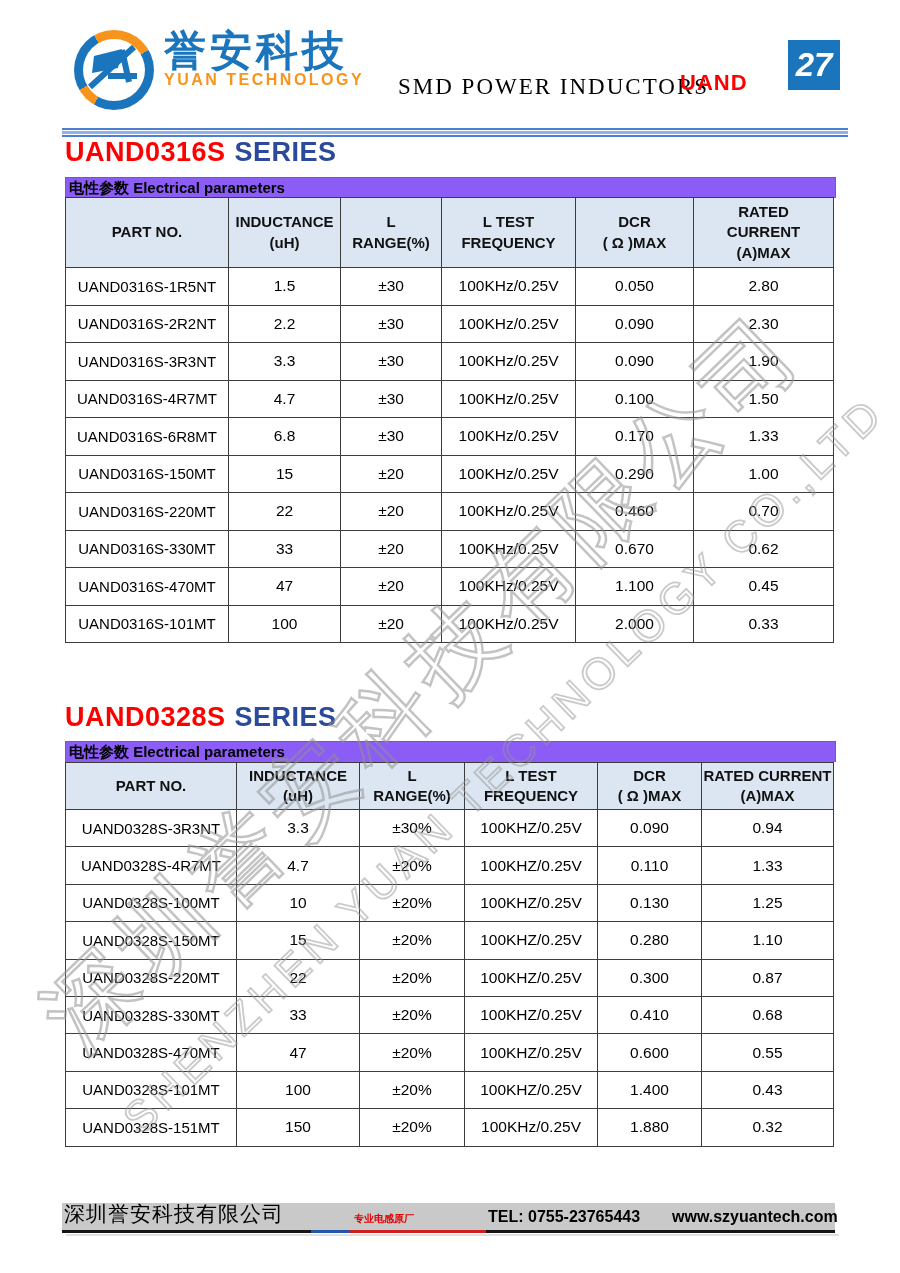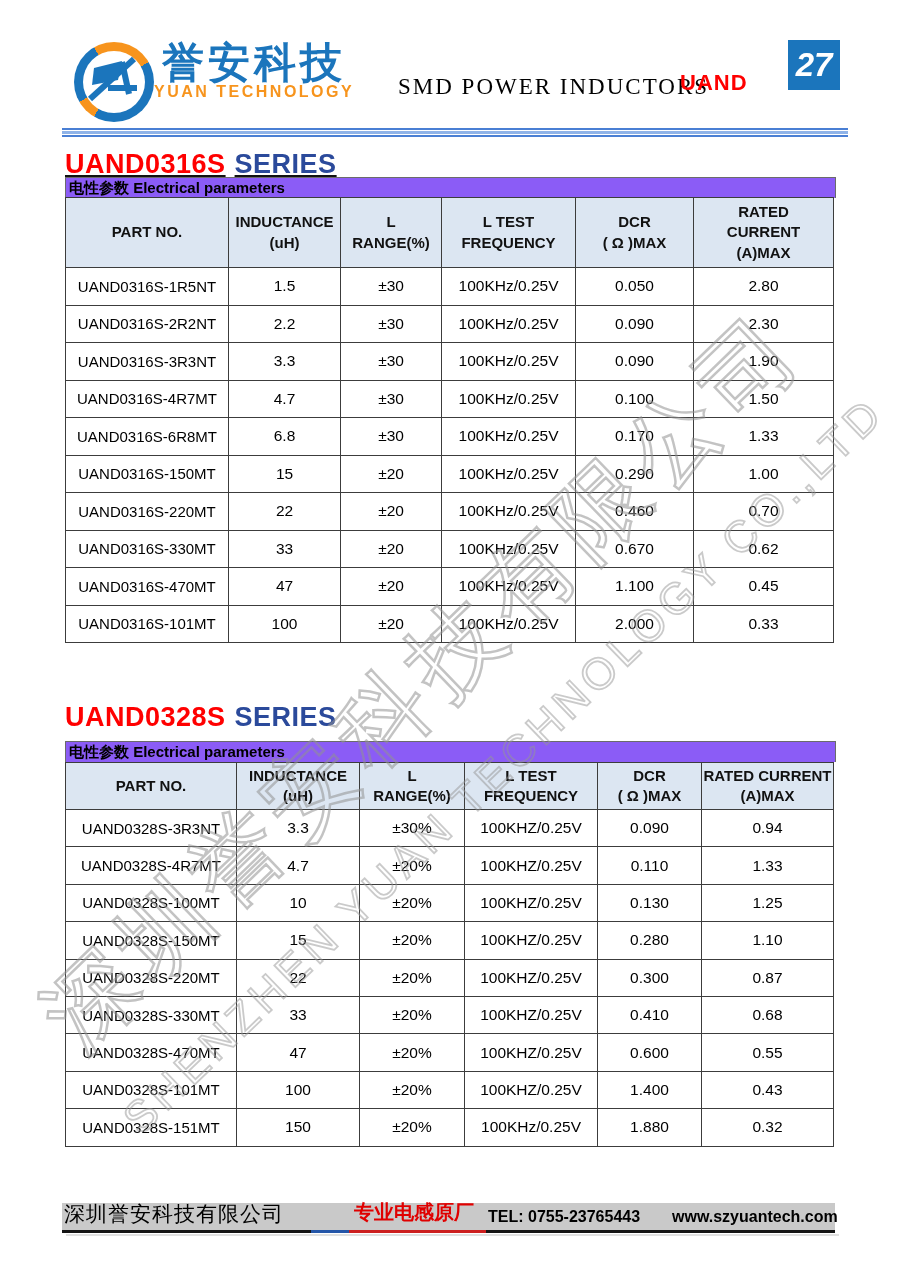--- a/index.html
+++ b/index.html
@@ -1,39 +1,39 @@
 <!DOCTYPE html>
 <html><head>
 <meta charset="utf-8">
 <style>
   html,body{margin:0;padding:0;background:#ffffff;}
   body{width:900px;height:1273px;position:relative;font-family:"Liberation Sans",sans-serif;color:#111;}
   .page{position:absolute;inset:0;overflow:hidden;background:#fff;}
 
   
-  .logo-wrap{position:absolute;left:74px;top:42px;display:flex;align-items:flex-start;text-align:center;}
+  .logo-wrap{position:absolute;left:74px;top:30px;display:flex;align-items:flex-start;gap:10px;}
   .logo-ring{width:80px;height:80px;border-radius:50%;position:relative;flex:0 0 auto;
     background:conic-gradient(from 0deg,#F7941D 0 60deg,#1B75BC 60deg 210deg,#F7941D 210deg 240deg,#1B75BC 240deg 330deg,#F7941D 330deg 360deg);}
   .logo-ring::after{content:"";position:absolute;inset:9px;background:#fff;border-radius:50%;}
   .logo-ring svg{position:absolute;inset:0;z-index:2;}
   .logo-text{display:flex;flex-direction:column;line-height:1;}
   .logo-cn{font-size:42px;font-weight:bold;color:#1B75BC;letter-spacing:4px;}
   .logo-en{font-size:16px;font-weight:bold;color:#F7941D;letter-spacing:2.5px;margin-top:0;}
   .doc-title{position:absolute;left:398px;top:74px;font-family:"Liberation Serif",serif;font-size:23px;letter-spacing:2px;color:#000;white-space:nowrap;text-align:right;}
   .series-code{position:absolute;left:680px;top:70px;font-size:22px;font-weight:bold;color:#FF0000;letter-spacing:1px;}
   .page-num{position:absolute;left:788px;top:40px;width:52px;height:50px;background:#1B75BC;color:#fff;
     font-size:33px;font-weight:bold;font-style:italic;display:flex;align-items:center;justify-content:center;}
   .header-rule{position:absolute;left:62px;top:128px;width:786px;height:9px;
     background:linear-gradient(#4a7fd4 0 2px,#ffffff 2px 3px,#8fb3e8 3px 6px,#ffffff 6px 7px,#4a7fd4 7px 9px);}
 
   
   .series-title{position:absolute;left:65px;font-size:27px;font-weight:bold;white-space:nowrap;letter-spacing:0.5px;}
   .series-title .red{color:#FF0000;}
   .series-title .blue{color:#2B4A9B;margin-left:9px;}
-  #title1{top:149px;text-decoration:underline;} #title2{top:702px;}
+  #title1{top:137px;} #title2{top:702px;}
 
   .param-bar{position:absolute;left:65px;width:766px;height:20px;background:#8b5cf6;border:1px solid #6b6b6b;border-bottom:none;
     font-size:15px;font-weight:bold;color:#000;line-height:20px;padding-left:3px;white-space:nowrap;}
   #bar1{top:177px;} #bar2{top:741px;}
 
   table{position:absolute;left:65px;border-collapse:collapse;table-layout:fixed;background:transparent;}
   #table1{top:197px;} #table2{top:762px;}
   th,td{border:1.5px solid #3c3c3c;text-align:center;vertical-align:middle;padding:0;background:transparent;}
   th{background:#DCE6F2;font-size:15px;font-weight:bold;line-height:1.35;}
   #table1 th{height:69px;} #table2 th{height:46px;}
@@ -43,21 +43,21 @@
 
   
   .watermark{position:absolute;left:450px;top:710px;transform:translate(-50%,-50%) rotate(-44deg);
     text-align:center;white-space:nowrap;pointer-events:none;z-index:6;}
   .wm-cn{font-size:92px;letter-spacing:9px;color:transparent;-webkit-text-stroke:2.5px rgba(145,145,145,0.55);}
   .wm-en{font-size:44px;letter-spacing:5px;margin-top:30px;color:transparent;-webkit-text-stroke:1.8px rgba(150,150,150,0.5);}
 
   
   .footer-bar{position:absolute;left:62px;top:1203px;width:773px;height:27px;background:#C9C9C9;z-index:3;}
   .footer-bar .f-company{position:absolute;left:2px;bottom:2px;font-size:21px;color:#000;letter-spacing:1px;white-space:nowrap;}
-  .footer-bar .f-slogan{position:absolute;left:292px;bottom:4px;font-size:20px;font-weight:bold;color:#E00000;white-space:nowrap;}
+  .footer-bar .f-slogan{position:absolute;left:292px;bottom:4px;font-size:10px;font-weight:bold;color:#E00000;white-space:nowrap;}
   .footer-bar .f-tel{position:absolute;left:426px;bottom:4px;font-size:16px;font-weight:bold;color:#000000;white-space:nowrap;}
   .footer-bar .f-site{position:absolute;left:610px;bottom:4px;font-size:16px;font-weight:bold;color:#000;white-space:nowrap;}
   .footer-line{position:absolute;left:62px;top:1230px;width:773px;height:3px;background:#141414;z-index:3;}
   .footer-line .seg-blue{position:absolute;left:249px;top:0;width:38px;height:3px;background:#2456A8;}
   .footer-line .seg-red{position:absolute;left:287px;top:0;width:137px;height:3px;background:#CC1F1F;}
   .footer-shadow{position:absolute;left:66px;top:1234px;width:773px;height:2px;background:rgba(0,0,0,0.12);}
 
   .z1{z-index:1;}
 </style>
 </head>

